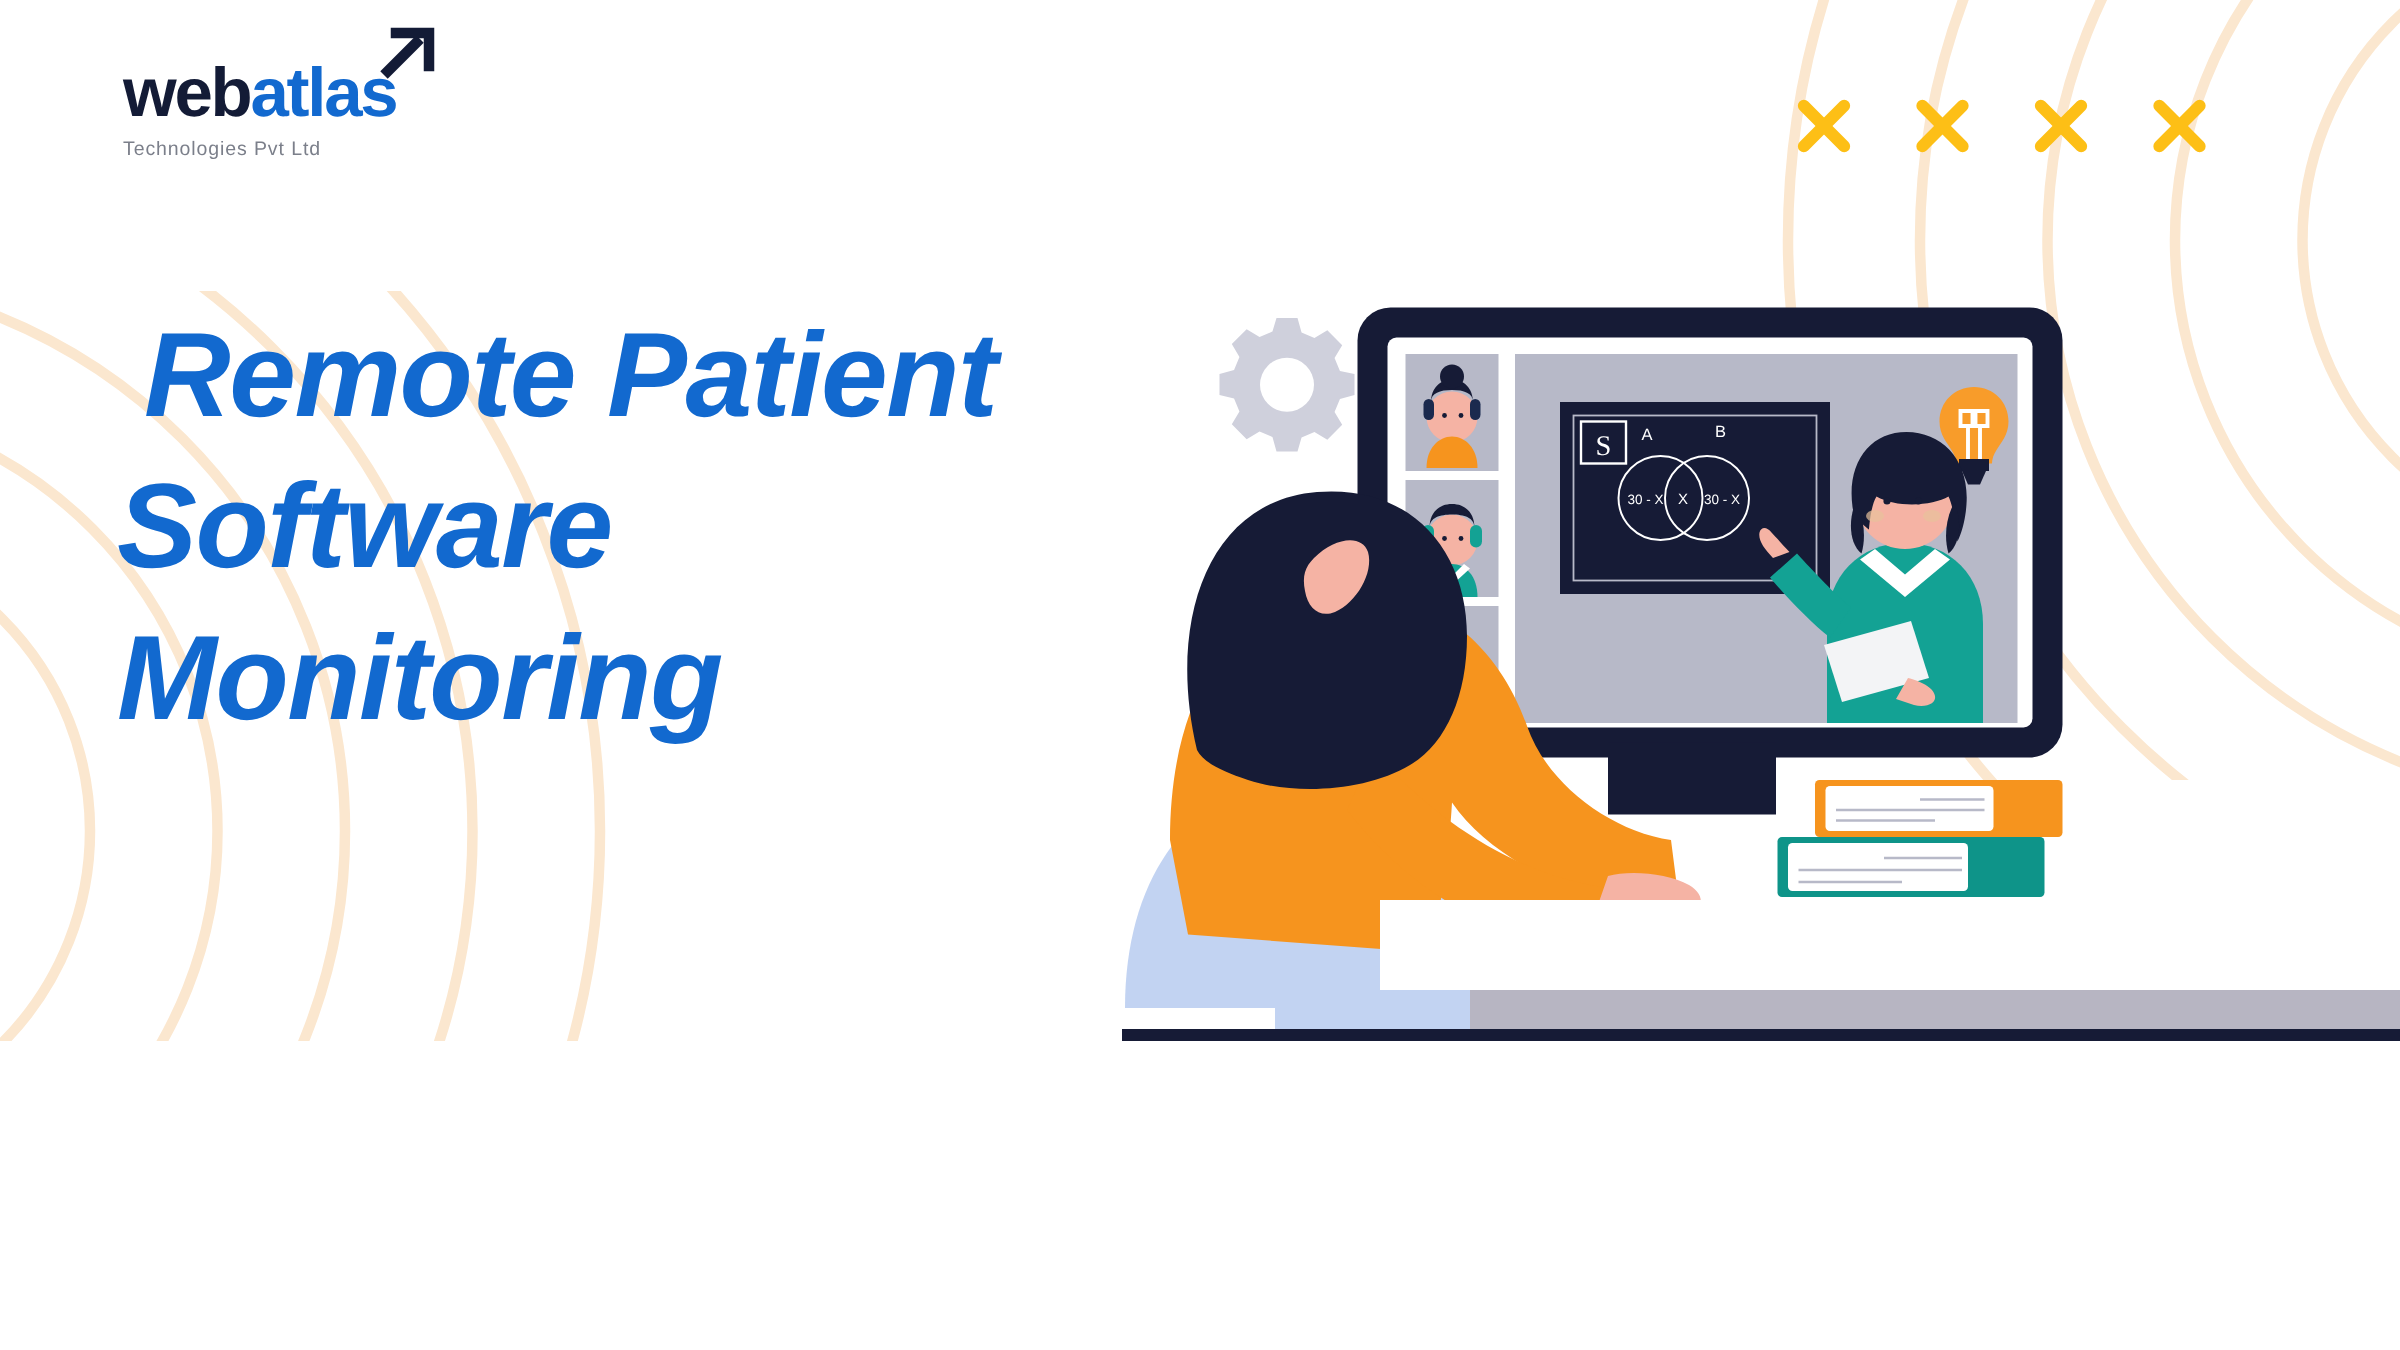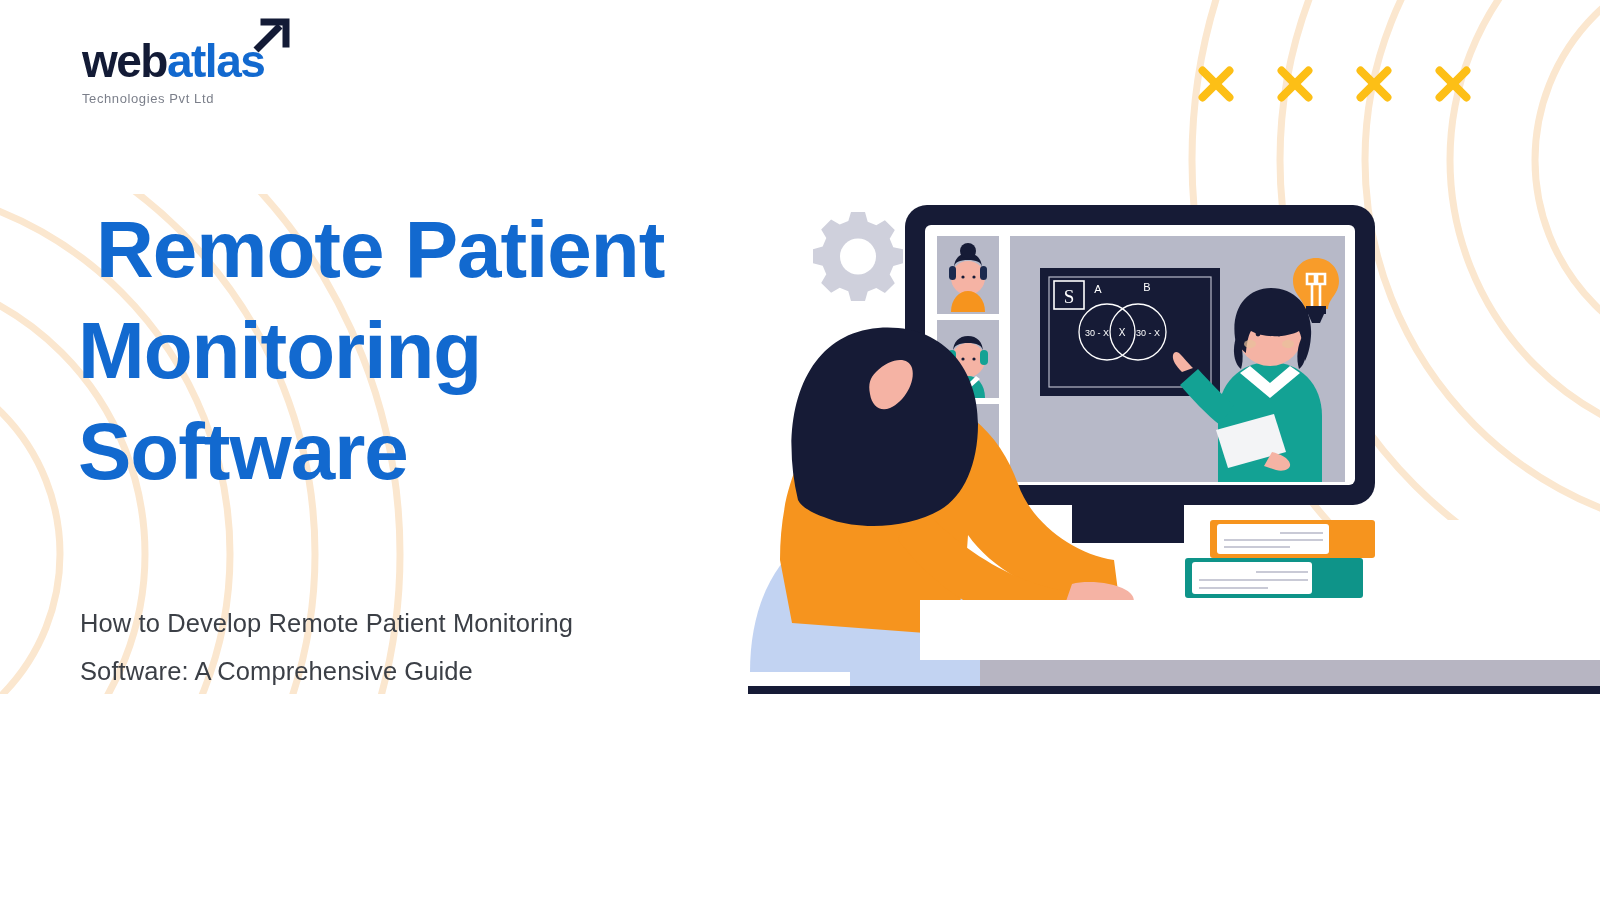--- a/index.html
+++ b/index.html
@@ -54,20 +54,21 @@
   }
 
   
   .headline {
     position:absolute; top:200px; left:78px;
     width:760px;
     color:#1269CF;
     font-size:80px; font-weight:bold;
     line-height:1.26;
     letter-spacing:-1px;
+    font-style:italic;
   }
   .headline .line1 { padding-left:18px; }
 
   .subhead {
     position:absolute; top:600px; left:80px;
     width:640px;
     color:#3b3f46;
     font-size:25.5px;
     line-height:1.88;
     letter-spacing:0.1px;
@@ -145,28 +146,24 @@
       <svg class="logo-arrow" width="42" height="40" viewBox="0 0 42 40">
         <path d="M6 34 L30 10" stroke="#131B36" stroke-width="7" fill="none"></path>
         <path d="M14 6 H36 V28" stroke="#131B36" stroke-width="7" fill="none" stroke-linecap="square"></path>
       </svg>
     </div>
     <div class="logo-sub">Technologies Pvt Ltd</div>
   </div>
 
   <h1 class="headline">
     <div class="line1">Remote Patient</div>
+    <div>Software</div>
     <div>Monitoring</div>
-    <div>Software</div>
   </h1>
 
-  <div class="subhead">
-    <div>How to Develop Remote Patient Monitoring</div>
-    <div>Software: A Comprehensive Guide</div>
-  </div>
 
   <svg class="illus" viewBox="0 0 880 900">
 
     <ellipse cx="360" cy="735" rx="255" ry="48" fill="#C9CBD2" opacity="0.55"></ellipse>
     <ellipse cx="360" cy="735" rx="190" ry="32" fill="#AFB2BB" opacity="0.5"></ellipse>
 
     <g transform="translate(98,212)">
       <path fill="#CFD0DC" d="M33 0h14l2.7 9.7 8.6 3.6 8.6-5.1 9.9 9.9-5.1 8.6 3.6 8.6L85 37.3v14l-9.7 2.7-3.6 8.6 5.1 8.6-9.9 9.9-8.6-5.1-8.6 3.6L47 89H33l-2.7-9.7-8.6-3.6-8.6 5.1-9.9-9.9 5.1-8.6-3.6-8.6L-5 51.3v-14l9.7-2.7 3.6-8.6-5.1-8.6 9.9-9.9 8.6 5.1 8.6-3.6z"></path>
       <circle cx="40" cy="44.5" r="18" fill="#ffffff"></circle>
     </g>

